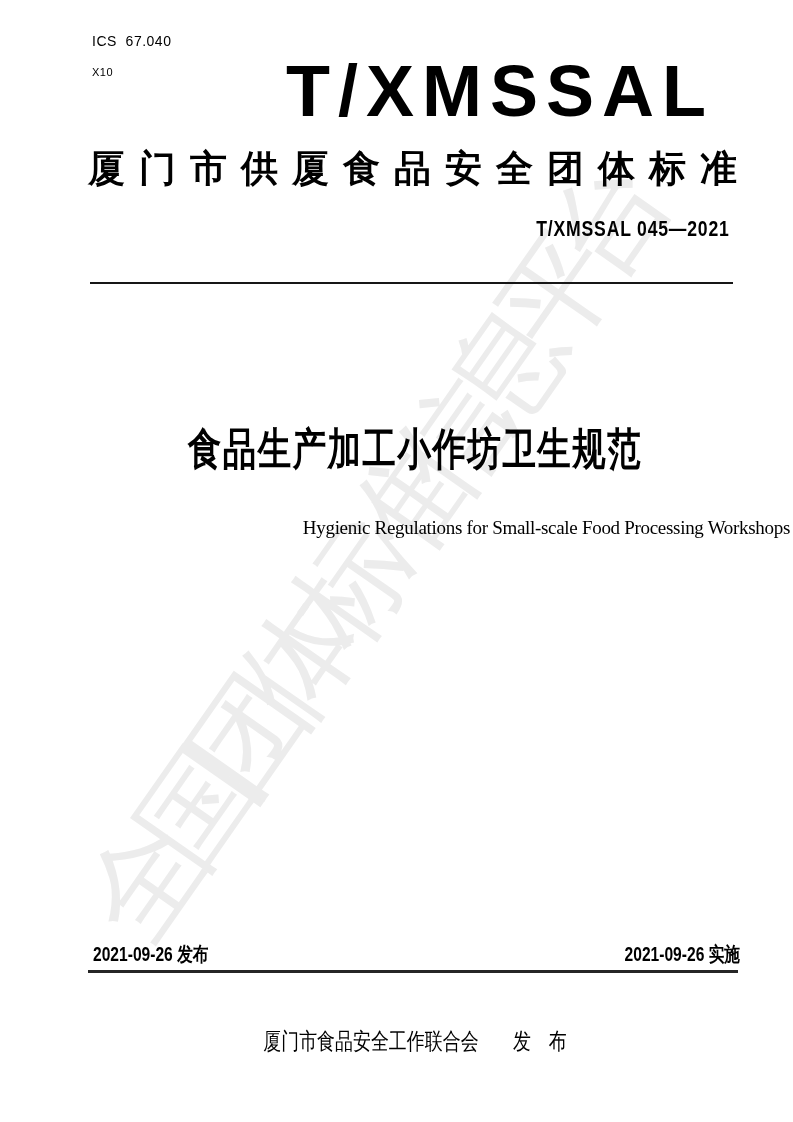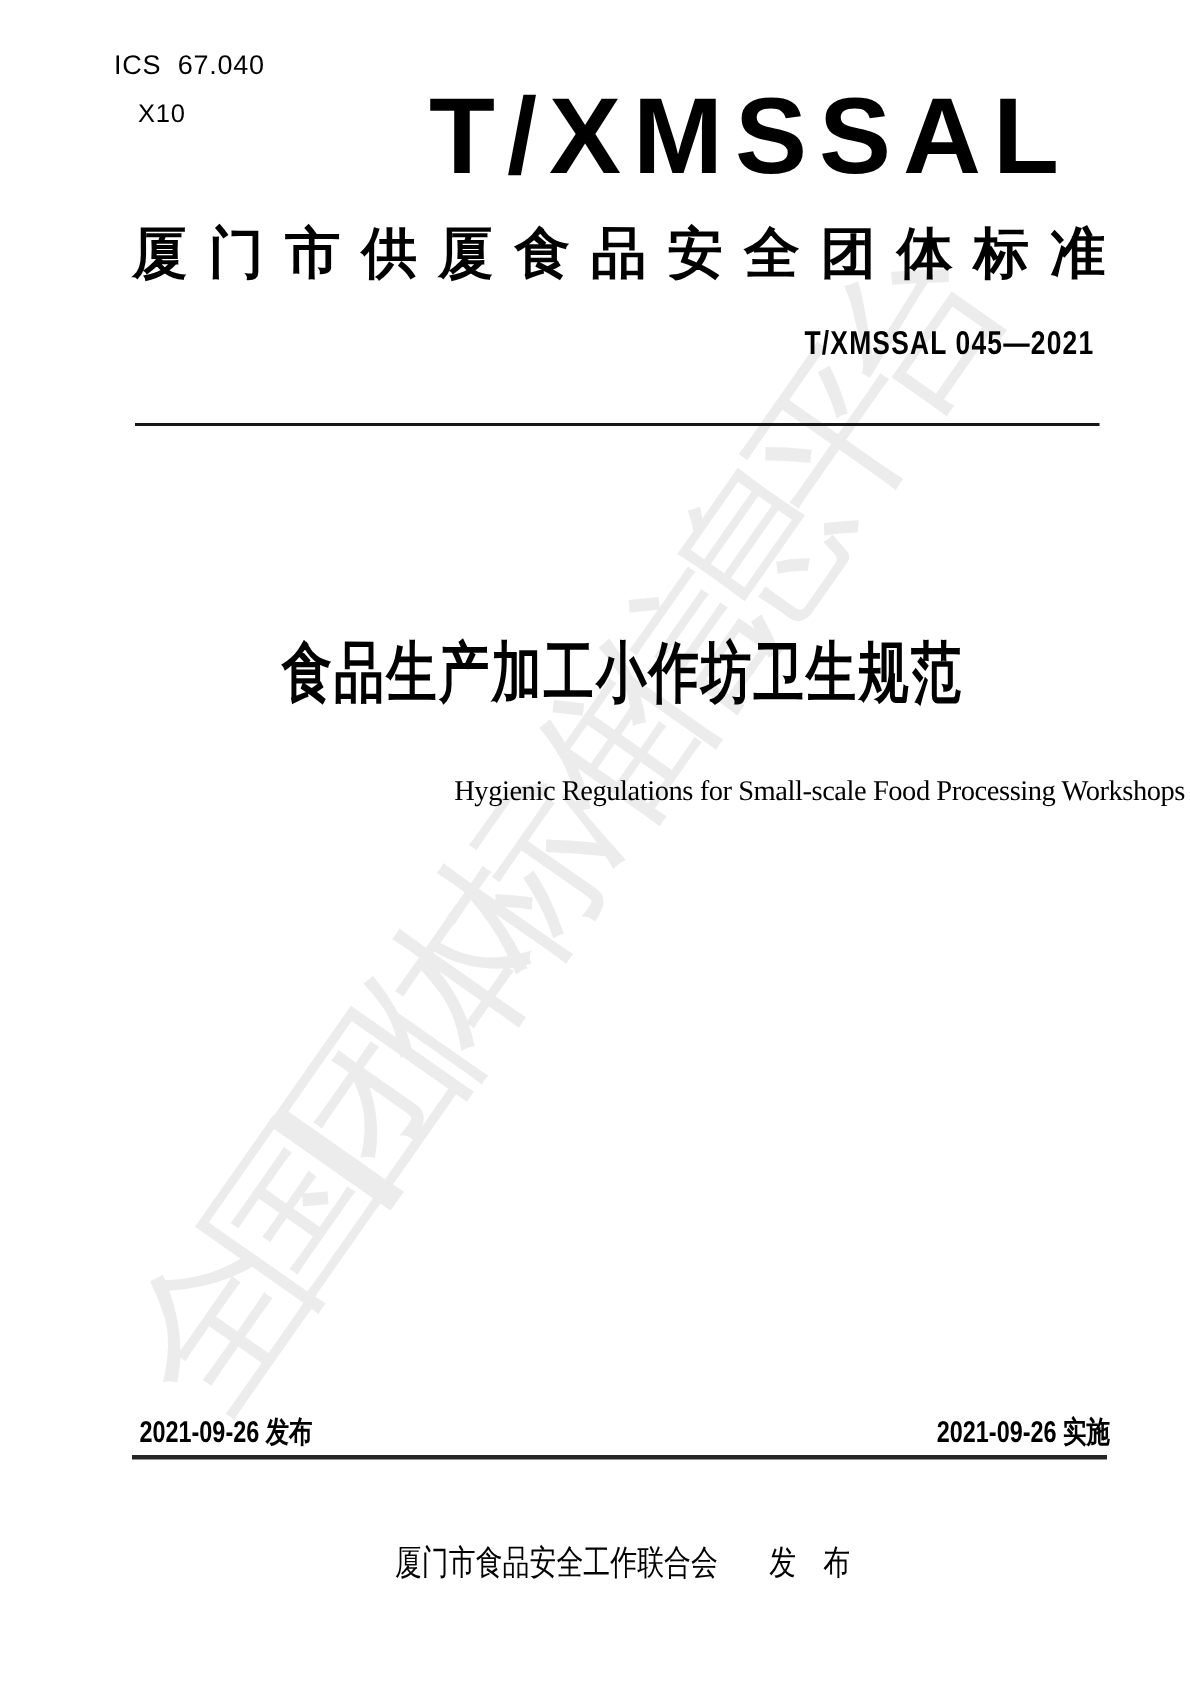--- a/index.html
+++ b/index.html
@@ -29,28 +29,28 @@
     color: #ececec;
     font-family: "Liberation Sans", sans-serif;
     pointer-events: none;
     z-index: 0;
     user-select: none;
   }
   .layer { position: absolute; z-index: 1; }
 
   
   .ics {
-    left: 76px; top: 33px;
-    font-size: 18px;
+    left: 92px; top: 33px;
+    font-size: 14px;
     letter-spacing: 0.5px;
     white-space: pre;
   }
   .doc-class {
     left: 92px; top: 66px;
-    font-size: 17px;
+    font-size: 11px;
     letter-spacing: 0.5px;
   }
 
   
   .acronym {
     left: 286px; top: 55px;
     font-family: Liberation Sans, sans-serif;
     font-weight: bold;
     font-size: 72px;
     line-height: 1;

